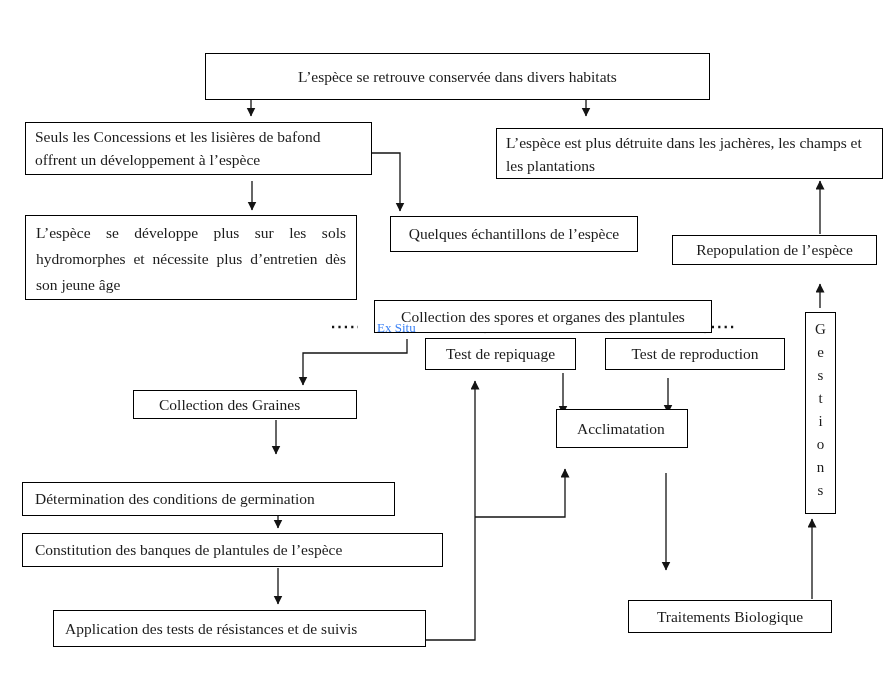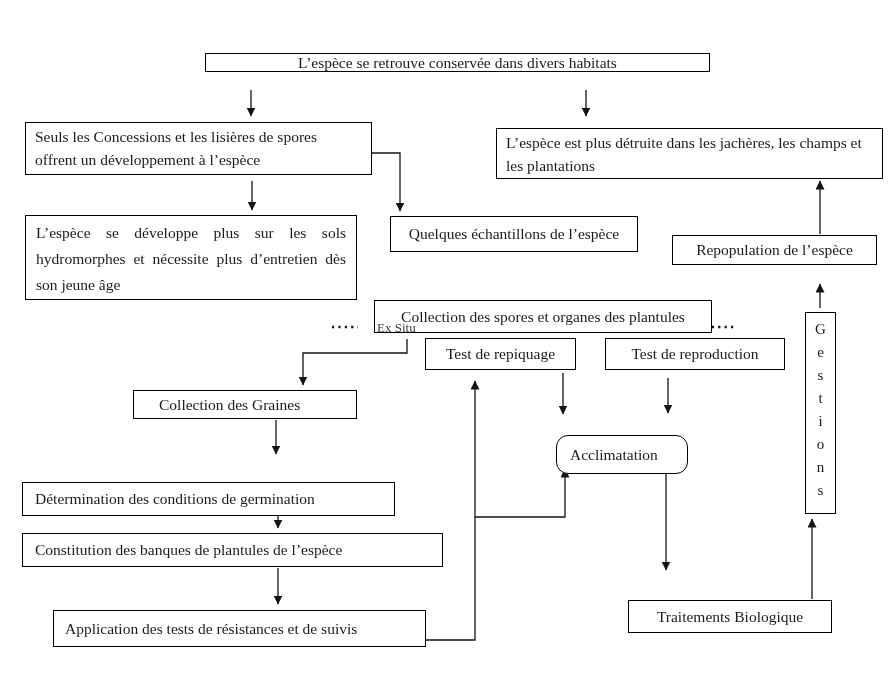--- a/index.html
+++ b/index.html
@@ -10,21 +10,21 @@
   .node{
     position:absolute;box-sizing:border-box;border:1px solid #000;background:#fff;
     font-size:15.5px;line-height:24px;
   }
   .flexc{display:flex;align-items:center;justify-content:center;text-align:center;}
   .flexl{display:flex;align-items:center;justify-content:flex-start;}
   .para{padding:3px 9px;}
   .just{text-align:justify;text-justify:inter-word;line-height:26px;padding:4px 10px;}
   .floating-label{
     position:absolute;border:0;background:transparent;font-size:13px;
-    font-family:"Liberation Serif","DejaVu Serif",serif;color:#404040;
+    font-family:"Liberation Serif","DejaVu Serif",serif;color:#3b82f6;
   }
   .vert{
     writing-mode:vertical-rl;text-orientation:upright;
     letter-spacing:7px;font-size:15px;line-height:18px;
   }
   svg.wires{position:absolute;left:0;top:0;pointer-events:none;}
 </style>
 </head>
 <body>
 
@@ -53,26 +53,26 @@
       <line x1="668" y1="378" x2="668" y2="413" marker-end="url(#ah)"></line>
       <line x1="666" y1="473" x2="666" y2="570" marker-end="url(#ah)"></line>
       <line x1="812" y1="599" x2="812" y2="519" marker-end="url(#ah)"></line>
       <line x1="820" y1="308" x2="820" y2="284" marker-end="url(#ah)"></line>
       <line x1="820" y1="234" x2="820" y2="181" marker-end="url(#ah)"></line>
       <line x1="332" y1="327" x2="358" y2="327" stroke-width="2.4" stroke-dasharray="2.2 4.2"></line>
       <line x1="443" y1="327" x2="737" y2="327" stroke-width="2.4" stroke-dasharray="2.2 4.2"></line>
     </g>
   </svg>
 
-  <div class="node flexc" style="left:205px;top:53px;width:505px;height:19px;font-family:Liberation Serif, serif;">
+  <div class="node flexc" style="left:205px;top:53px;width:505px;height:47px;font-family:Liberation Serif, serif;">
     <span>L’espèce se retrouve conservée dans divers habitats</span>
   </div>
 
   <div class="node para" style="left:25px;top:122px;width:347px;height:53px;line-height:23px;padding-top:2px;">
-    <span>Seuls les Concessions et les lisières de spores offrent un développement à l’espèce</span>
+    <span>Seuls les Concessions et les lisières de bafond offrent un développement à l’espèce</span>
   </div>
 
   <div class="node para" style="left:448px;top:128px;width:387px;height:51px;line-height:23px;padding-top:2px;margin-left:48px;">
     <span>L’espèce est plus détruite dans les jachères, les champs et les plantations</span>
   </div>
 
   <div class="node just" style="left:25px;top:215px;width:332px;height:85px;">
     <span>L’espèce se développe plus sur les sols hydromorphes et nécessite plus d’entretien dès son jeune âge</span>
   </div>
 
@@ -107,21 +107,21 @@
   </div>
 
   <div class="node flexl" style="left:22px;top:533px;width:421px;height:34px;padding-left:12px;">
     <span>Constitution des banques de plantules de l’espèce</span>
   </div>
 
   <div class="node flexl" style="left:53px;top:610px;width:373px;height:37px;padding-left:11px;">
     <span>Application des tests de résistances et de suivis</span>
   </div>
 
-  <div class="node flexl" style="left:556px;top:435px;width:132px;height:39px;padding-left:13px;border-radius:12px;">
+  <div class="node flexl" style="left:556px;top:409px;width:132px;height:39px;padding-left:20px;">
     <span>Acclimatation</span>
   </div>
 
   <div class="node flexc" style="left:628px;top:600px;width:204px;height:33px;">
     <span>Traitements Biologique</span>
   </div>
 
   <div class="node flexc" style="left:805px;top:312px;width:31px;height:202px;">
     <span class="vert">Gestions</span>
   </div>

